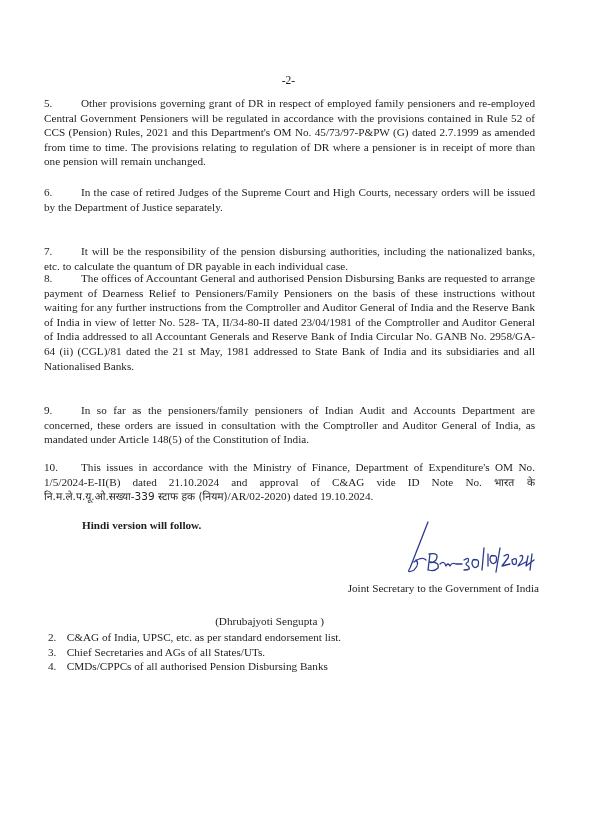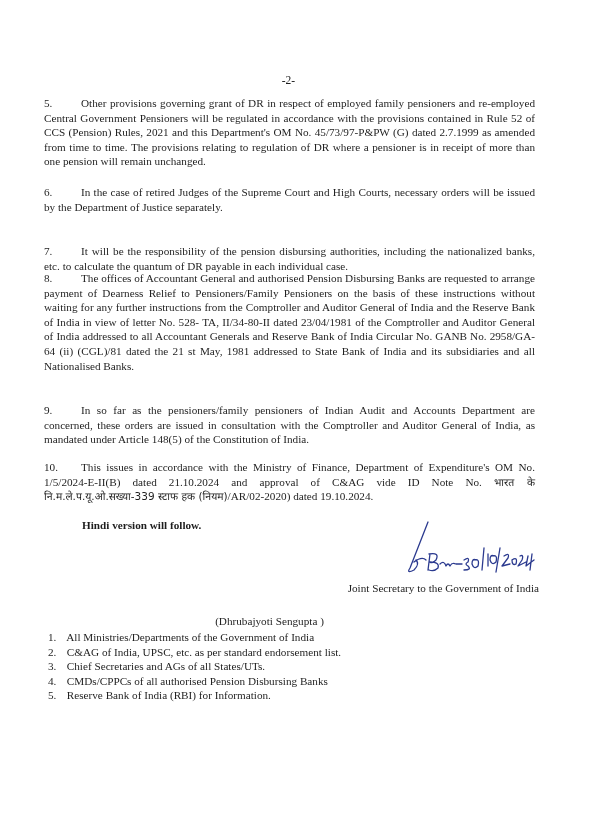--- a/index.html
+++ b/index.html
@@ -130,20 +130,18 @@
       <path d="M28 2 L10 48 Q6 54 14 50 Q20 44 16 40 M14 42 Q22 36 26 40"></path>
       <path d="M30 34 L28 50 M29 34 Q40 32 36 40 Q32 44 30 42 Q40 42 38 48 Q34 52 29 50 M40 44 Q44 40 46 46 Q48 42 50 46 Q52 42 56 44 L62 44"></path>
       <path d="M64 40 Q70 36 68 42 Q64 44 68 46 Q72 50 64 50 M74 40 Q80 38 78 46 Q74 50 72 44 Q72 38 76 40 M84 28 L82 50 M88 34 L88 46 M92 36 Q98 34 96 42 Q92 46 90 40 Q90 34 94 36 M100 28 L96 52 M104 36 Q110 32 108 38 L102 46 L110 44 M112 40 Q118 36 116 44 Q112 46 112 40 M120 36 Q124 34 122 40 L118 46 L126 42 M128 36 L126 46 L134 40 M132 34 L130 50"></path>
     </g>
   </svg>
 
   <div class="signatory-name">(Dhrubajyoti Sengupta )</div>
   <div class="signatory-title">Joint Secretary to the Government of India</div>
 
   <ul class="dist-list">
-    <li><span class="lnum">1.</span> <span>All Ministries/Departments of the Government of India</span></li>
     <li><span class="lnum">2.</span> <span>C&amp;AG of India, UPSC, etc. as per standard endorsement list.</span></li>
     <li><span class="lnum">3.</span> <span>Chief Secretaries and AGs of all States/UTs.</span></li>
     <li><span class="lnum">4.</span> <span>CMDs/CPPCs of all authorised Pension Disbursing Banks</span></li>
-    <li><span class="lnum">5.</span> <span>Reserve Bank of India (RBI) for Information.</span></li>
   </ul>
 
 </div>
 
 </body></html>

